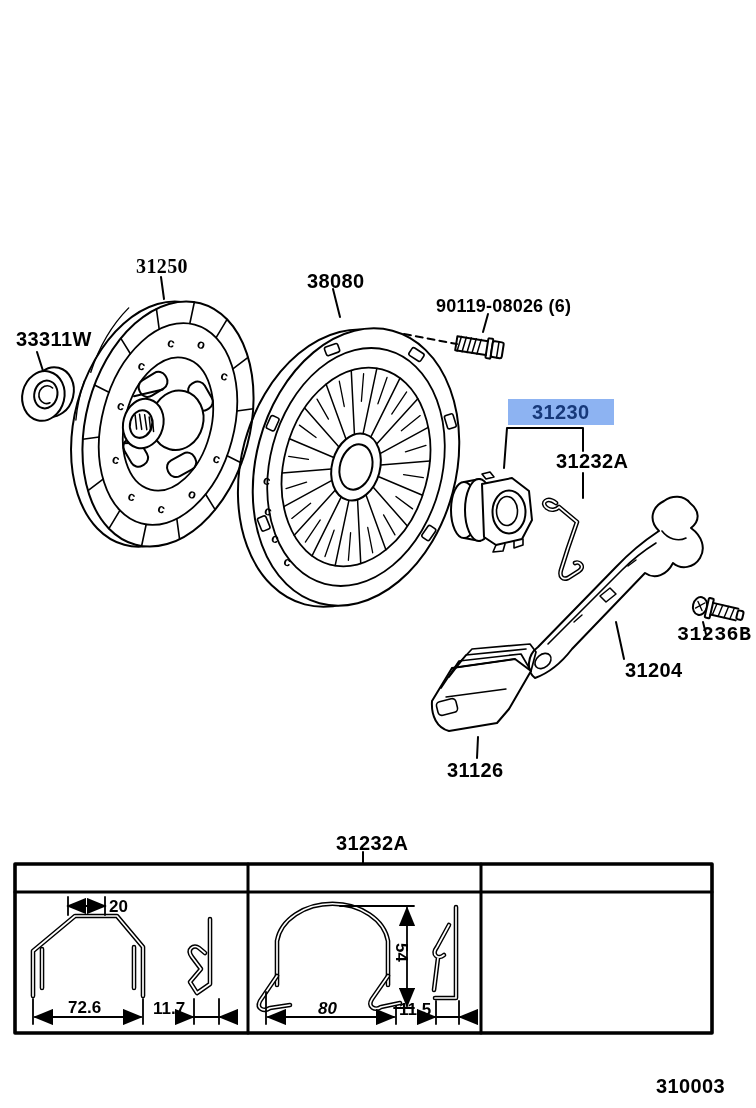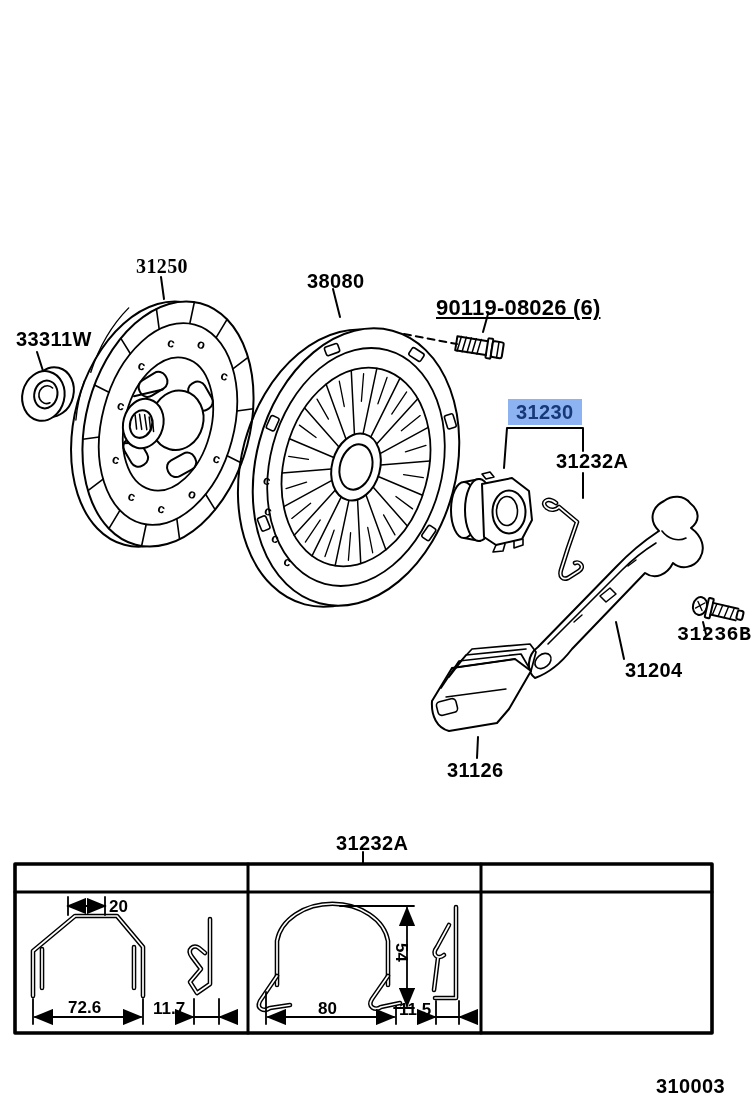--- a/index.html
+++ b/index.html
@@ -1,22 +1,22 @@
 <!DOCTYPE html>
 <html style="--hl-bg: #8db3f2; --hl-tx: #17397a;"><head>
 <meta charset="utf-8">
 <style>
   html,body{margin:0;padding:0;background:#fff;}
   .stage{position:relative;width:756px;height:1108px;background:#fff;overflow:hidden;
          font-family:"Liberation Sans",sans-serif;color:#000;}
   svg{position:absolute;left:0;top:0;}
   .lbl{position:absolute;font-weight:bold;font-size:20px;letter-spacing:.4px;white-space:pre;line-height:1;}
-  .lbl.small{font-size:22px;letter-spacing:.2px;text-decoration:underline;}
+  .lbl.small{font-size:18px;letter-spacing:.2px;}
   .dim{position:absolute;font-weight:bold;font-size:17px;white-space:pre;line-height:1;}
-  .hl{background:var(--hl-bg,#8db3f2);color:var(--hl-tx,#17397a);padding:3px 8px;}
+  .hl{background:var(--hl-bg,#8db3f2);color:var(--hl-tx,#17397a);padding:3px 24px;}
   .thead{position:absolute;display:flex;align-items:center;justify-content:center;
          font-weight:bold;font-size:19px;white-space:pre;}
   .rot90{transform:rotate(90deg);transform-origin:0 0;}
 </style>
 </head>
 <body>
 
 <div class="stage">
 
 <svg width="756" height="1108" viewBox="0 0 756 1108">
@@ -276,19 +276,19 @@
 <div class="lbl" style="left:625px;top:660px;">31204</div>
 <div class="lbl" style="left:677px;top:625px;font-family:Liberation Mono, monospace;">31236B</div>
 <div class="lbl" style="left:447px;top:760px;">31126</div>
 
 <div class="lbl" style="left:336px;top:833px;">31232A</div>
 
 
 <div class="dim" style="left:109px;top:898px;">20</div>
 <div class="dim" style="left:68px;top:999px;">72.6</div>
 <div class="dim" style="left:153px;top:1000px;">11.7</div>
-<div class="dim" style="left:318px;top:1000px;">80</div>
+<div class="dim" style="left:318px;top:1000px;font-style:italic;">80</div>
 <div class="dim rot90" style="left:410px;top:943px;">54</div>
 <div class="dim" style="left:399px;top:1001px;">11.5</div>
 
 <div class="lbl" style="left:656px;top:1076px;">310003</div>
 
 </div>
 
 </body></html>

